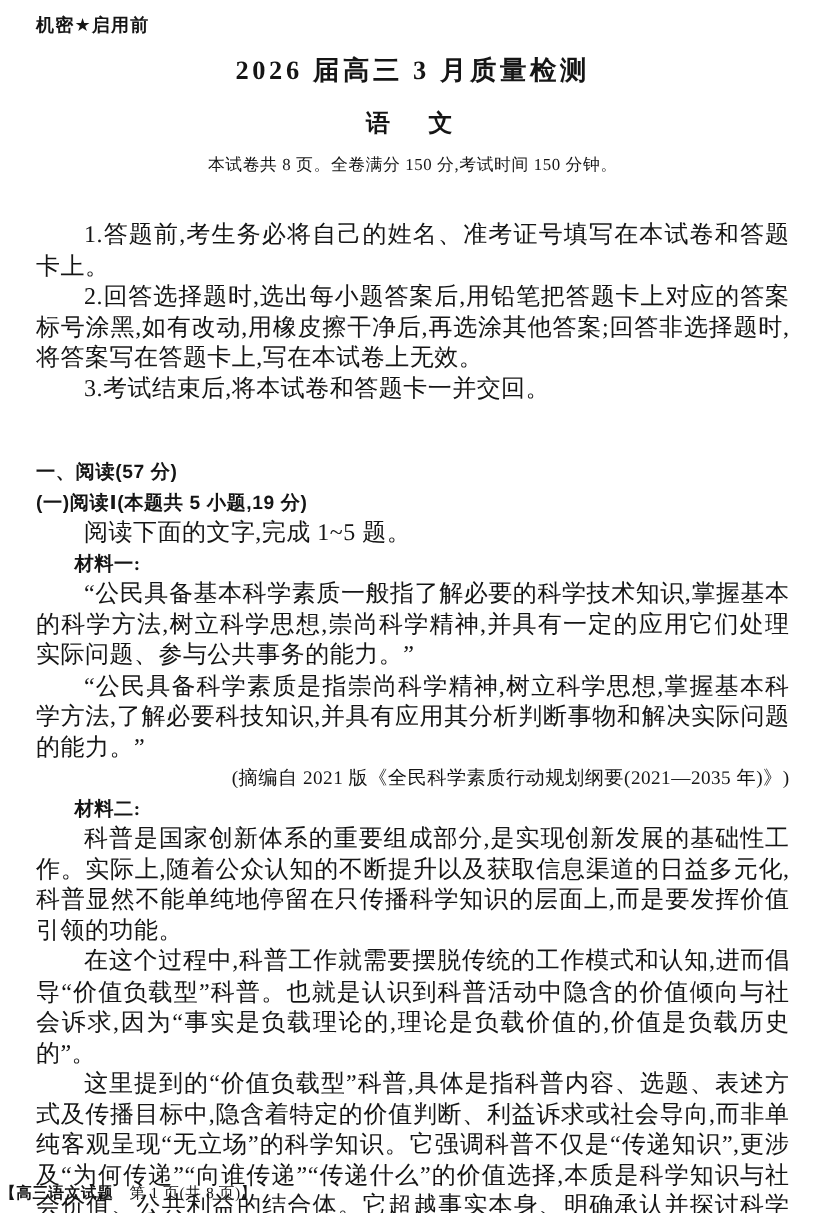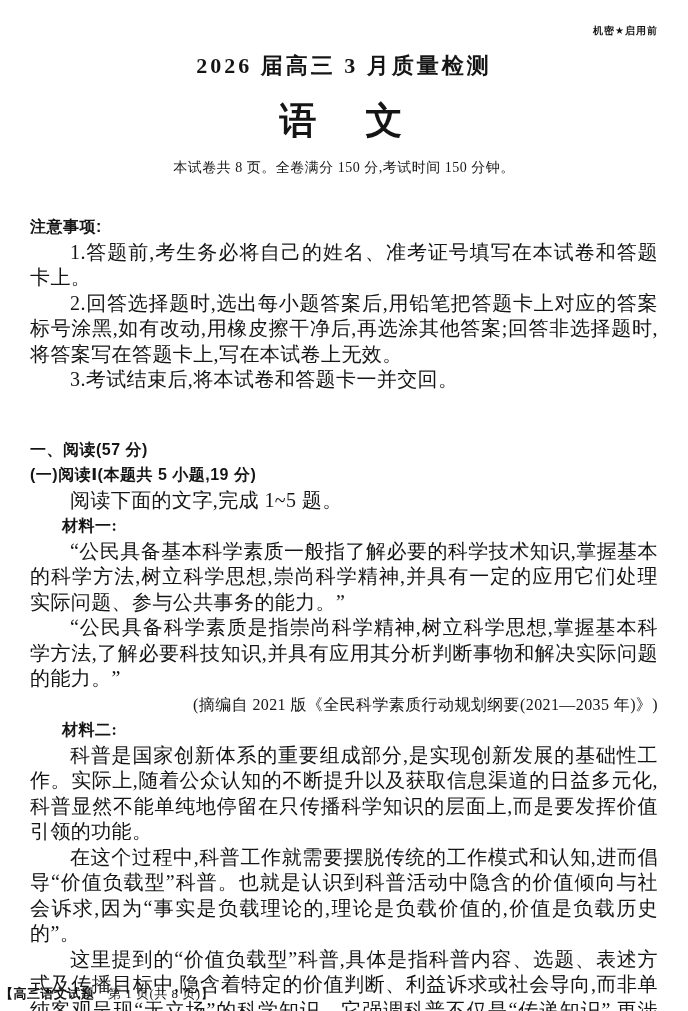--- a/index.html
+++ b/index.html
@@ -12,39 +12,38 @@
   }
   .page {
     position: relative;
     width: 688px;
     height: 1011px;
     padding: 12px 30px 0 30px;
     overflow: hidden;
     background: #ffffff;
   }
   .security {
-    text-align: right;
+    text-align: left;
     font-family: "Liberation Sans", "DejaVu Sans", sans-serif;
     font-weight: bold;
-    font-size: 10px;
+    font-size: 15px;
     letter-spacing: 1px;
-    margin-top: 12px;
   }
   .exam-title {
     margin-top: 13px;
     text-align: center;
     font-size: 22px;
     font-weight: 600;
     letter-spacing: 3px;
   }
   .subject {
     margin-top: 15px;
     text-align: center;
     font-family: "Liberation Sans", "DejaVu Sans", sans-serif;
-    font-size: 37px;
+    font-size: 20px;
     font-weight: bold;
     letter-spacing: 6px;
   }
   .exam-info {
     margin-top: 13px;
     text-align: center;
     font-size: 14px;
     letter-spacing: 0.5px;
   }
   .notice { margin-top: 37px; }
@@ -92,21 +91,20 @@
 
   <div class="security">机密★启用前</div>
 
   <div class="exam-title">2026 届高三 3 月质量检测</div>
 
   <div class="subject">语　文</div>
 
   <div class="exam-info">本试卷共 8 页。全卷满分 150 分,考试时间 150 分钟。</div>
 
   <div class="notice">
-    <div class="heading">注意事项:</div>
     <p class="body-text">1.答题前,考生务必将自己的姓名、准考证号填写在本试卷和答题卡上。</p>
     <p class="body-text">2.回答选择题时,选出每小题答案后,用铅笔把答题卡上对应的答案标号涂黑,如有改动,用橡皮擦干净后,再选涂其他答案;回答非选择题时,将答案写在答题卡上,写在本试卷上无效。</p>
     <p class="body-text">3.考试结束后,将本试卷和答题卡一并交回。</p>
   </div>
 
   <div class="reading-section">
     <div class="heading">一、阅读(57 分)</div>
     <div class="heading">(一)阅读Ⅰ(本题共 5 小题,19 分)</div>
     <p class="body-text">阅读下面的文字,完成 1~5 题。</p>
 

